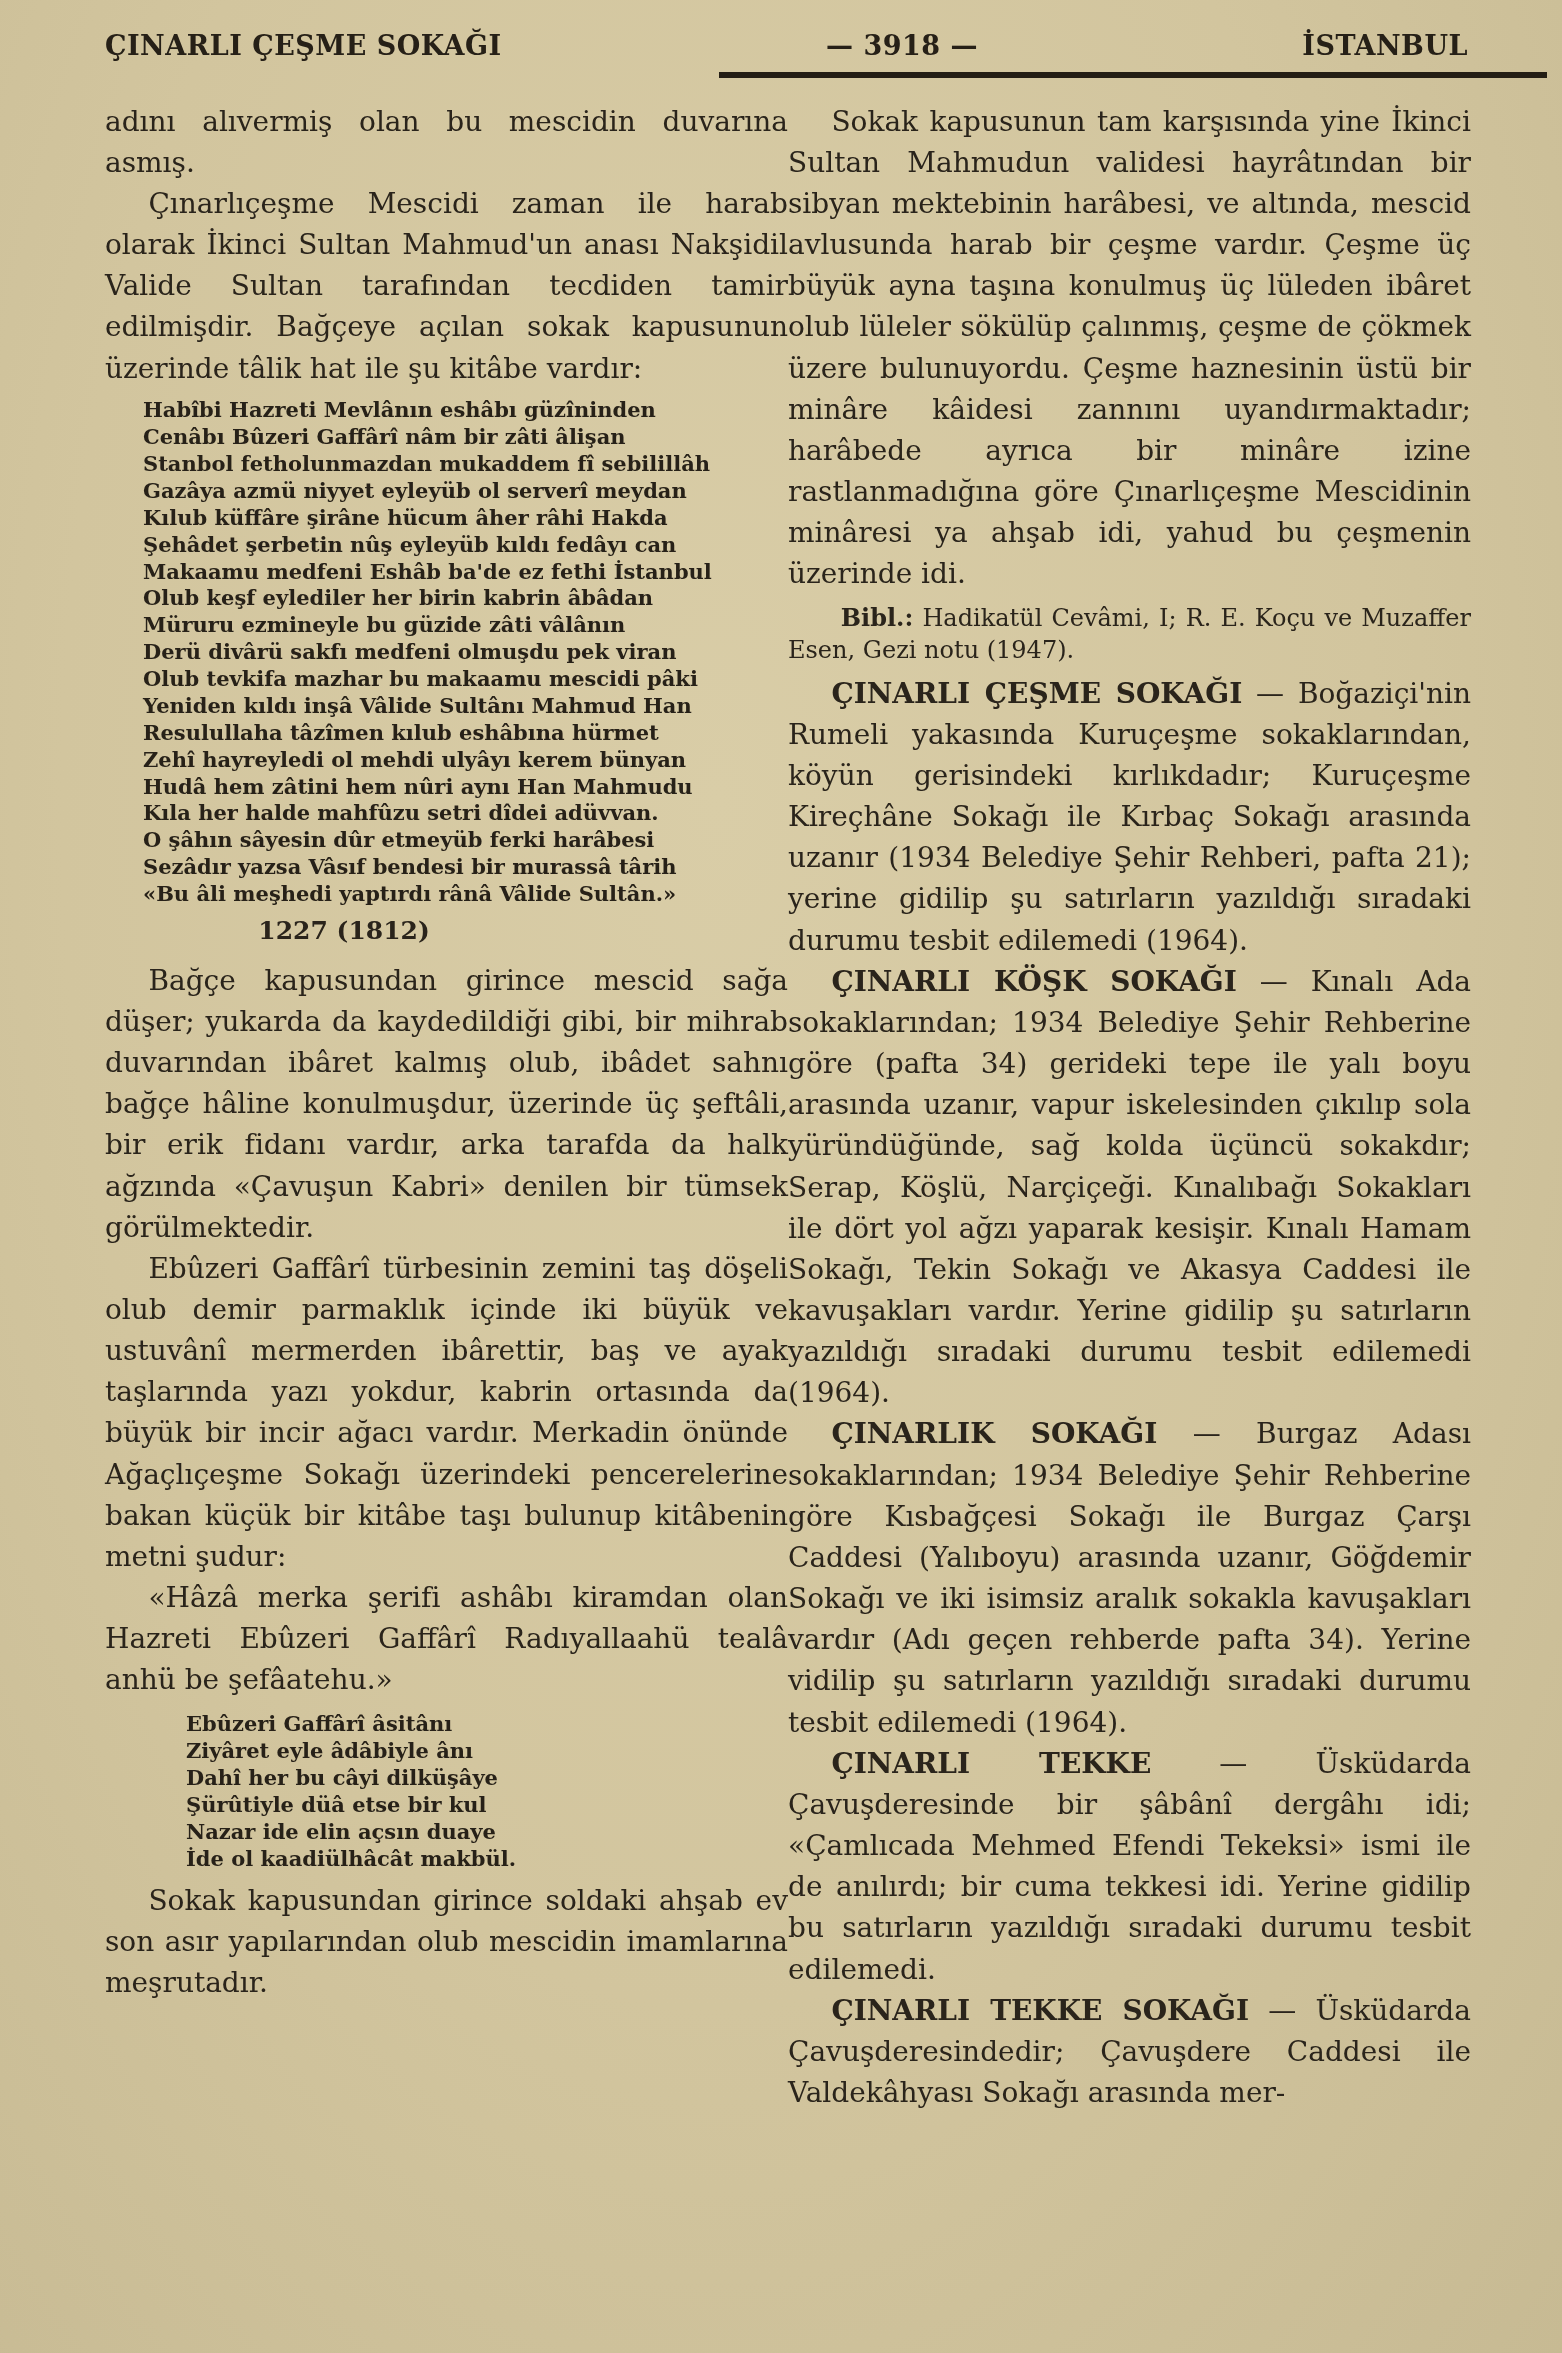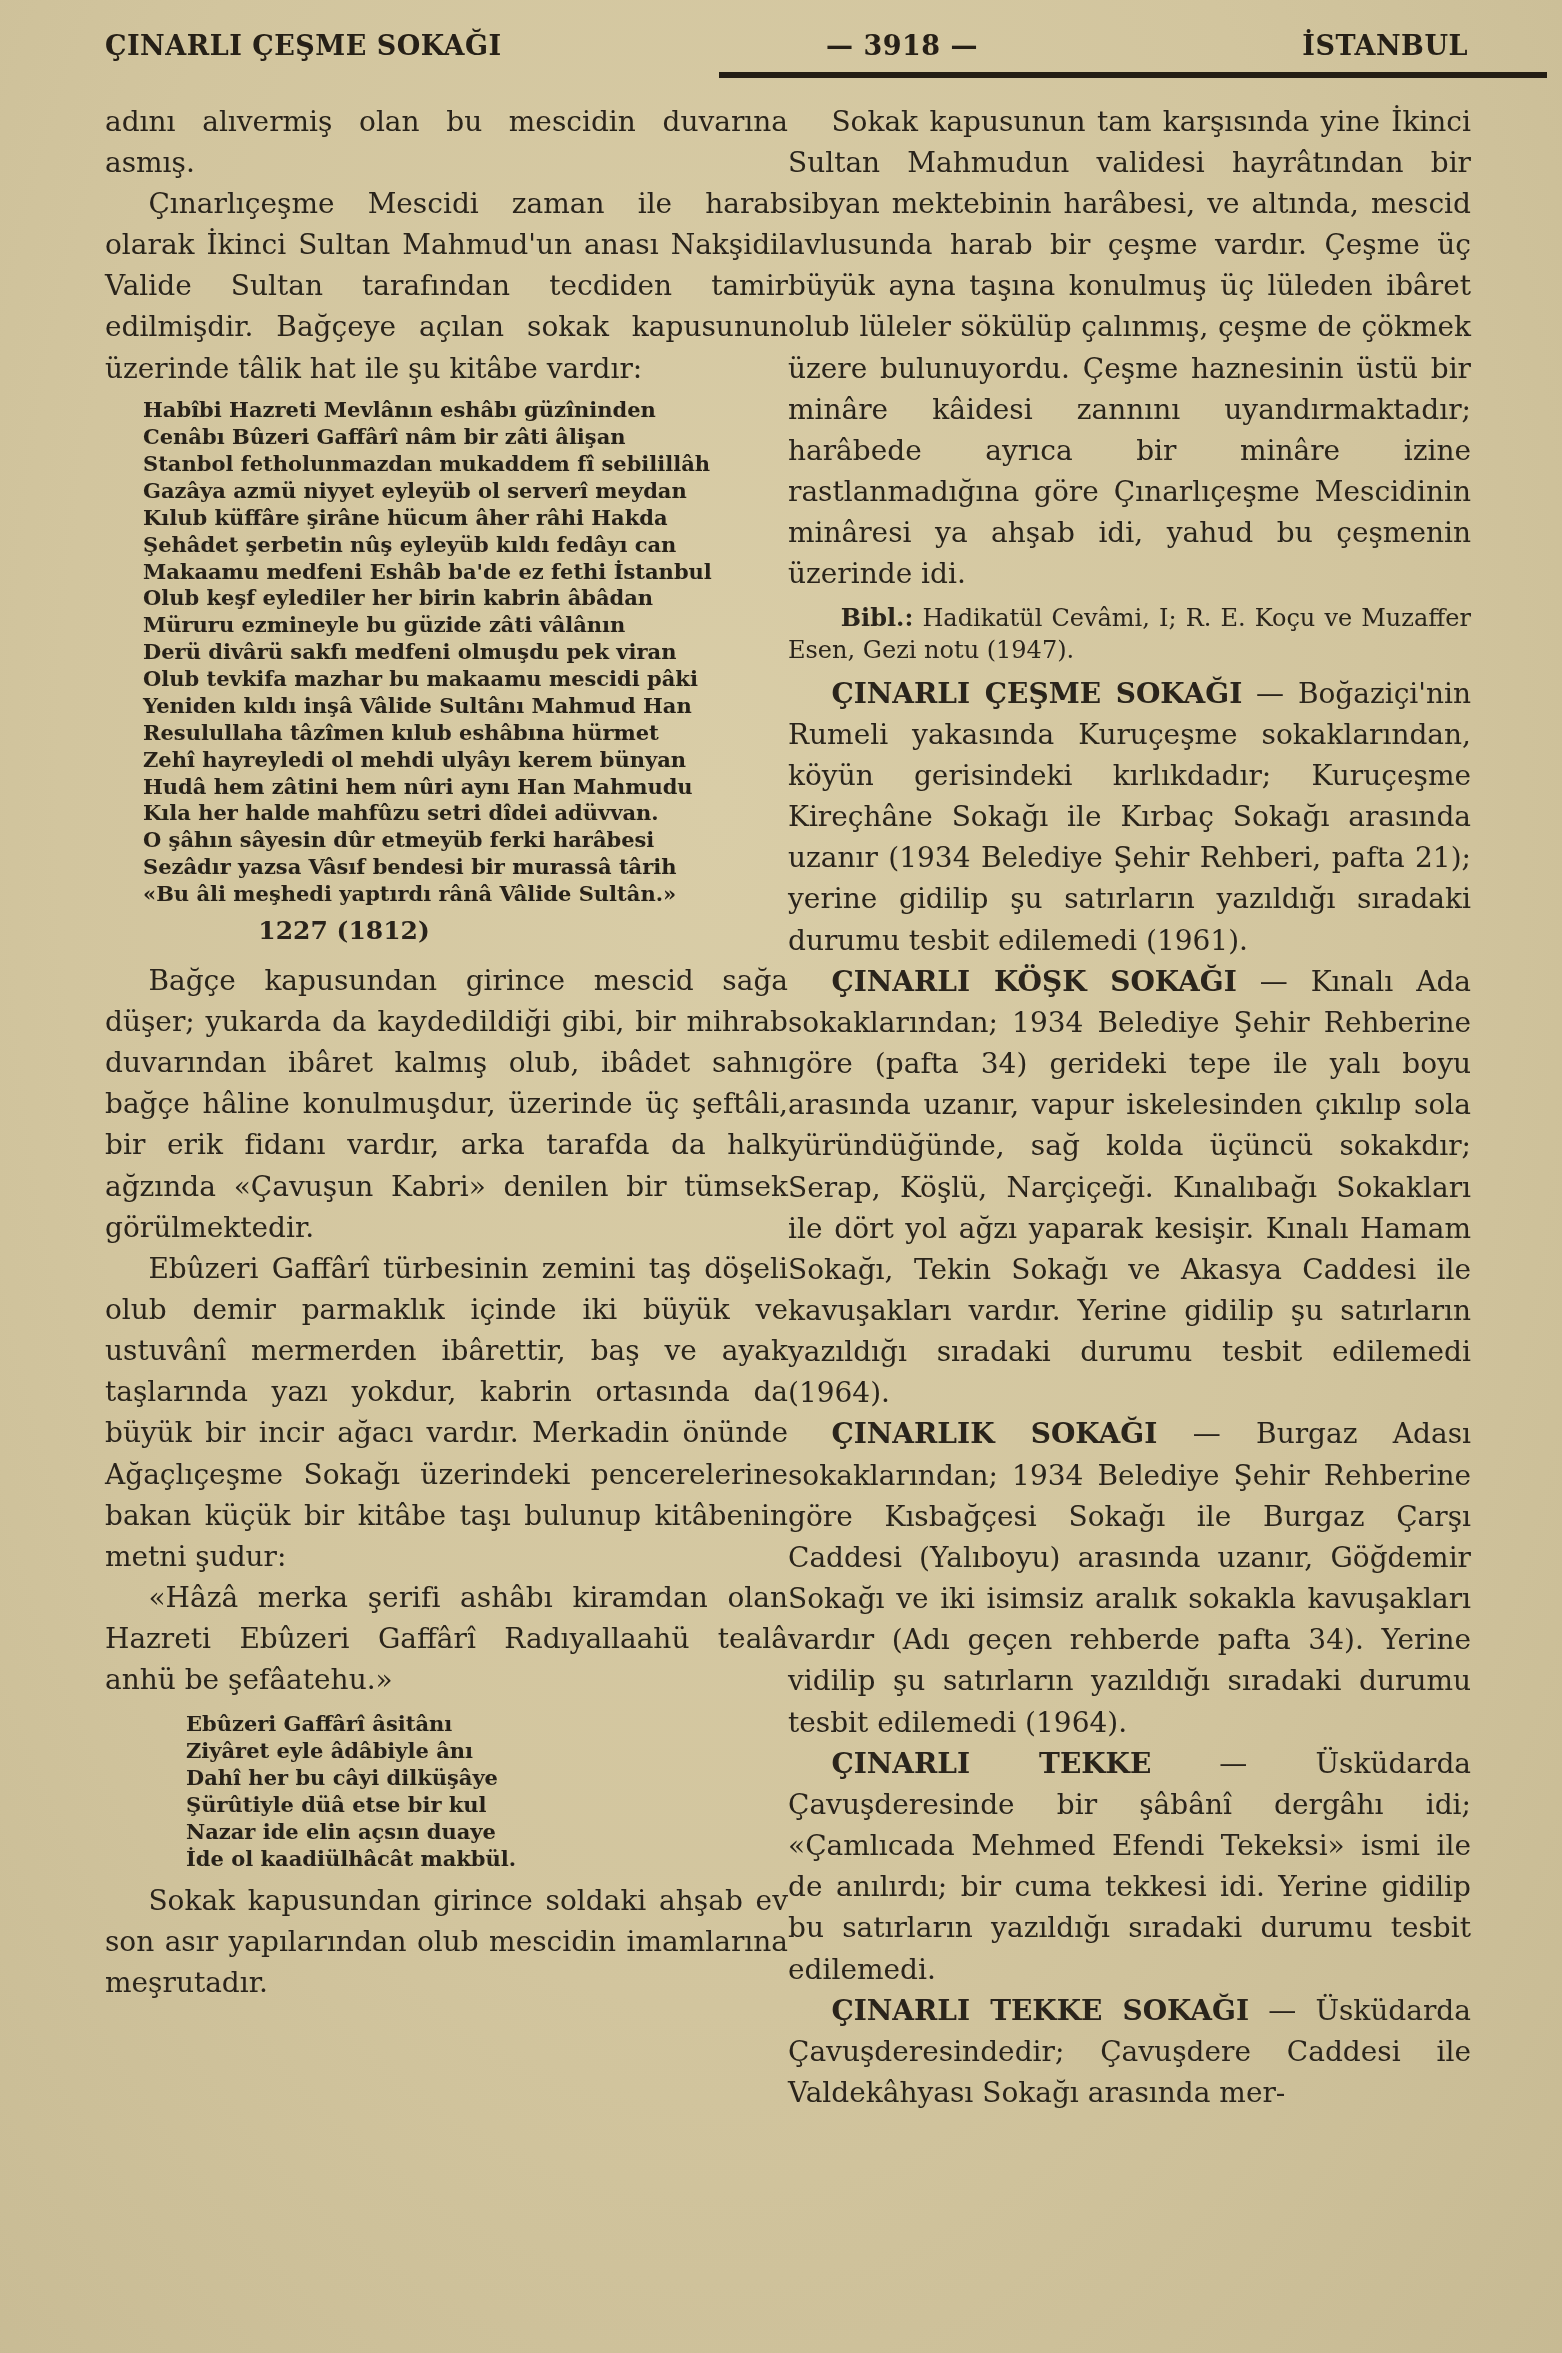--- a/index.html
+++ b/index.html
@@ -118,21 +118,21 @@
     <section class="col">
       <p>Sokak kapusunun tam karşısında yine İkinci Sultan Mahmudun validesi hayrâtından bir sibyan mektebinin harâbesi, ve altında, mescid avlusunda harab bir çeşme vardır. Çeşme üç büyük ayna taşına konulmuş üç lüleden ibâret olub lüleler sökülüp çalınmış, çeşme de çökmek üzere bulunuyordu. Çeşme haznesinin üstü bir minâre kâidesi zannını uyandırmaktadır; harâbede ayrıca bir minâre izine rastlanmadığına göre Çınarlıçeşme Mescidinin minâresi ya ahşab idi, yahud bu çeşmenin üzerinde idi.</p>
 
       <div class="bibl">
         <span class="bibl-label">Bibl.:</span>
         <span>Hadikatül Cevâmi, I; R. E. Koçu ve Muzaffer Esen, Gezi notu (1947).</span>
       </div>
 
       <p class="entry">
         <span class="entry-title">ÇINARLI ÇEŞME SOKAĞI</span>
-        <span>— Boğaziçi'nin Rumeli yakasında Kuruçeşme sokaklarından, köyün gerisindeki kırlıkdadır; Kuruçeşme Kireçhâne Sokağı ile Kırbaç Sokağı arasında uzanır (1934 Belediye Şehir Rehberi, pafta 21); yerine gidilip şu satırların yazıldığı sıradaki durumu tesbit edilemedi (1961).</span>
+        <span>— Boğaziçi'nin Rumeli yakasında Kuruçeşme sokaklarından, köyün gerisindeki kırlıkdadır; Kuruçeşme Kireçhâne Sokağı ile Kırbaç Sokağı arasında uzanır (1934 Belediye Şehir Rehberi, pafta 21); yerine gidilip şu satırların yazıldığı sıradaki durumu tesbit edilemedi (1964).</span>
       </p>
       <p class="entry">
         <span class="entry-title">ÇINARLI KÖŞK SOKAĞI</span>
         <span>— Kınalı Ada sokaklarından; 1934 Belediye Şehir Rehberine göre (pafta 34) gerideki tepe ile yalı boyu arasında uzanır, vapur iskelesinden çıkılıp sola yüründüğünde, sağ kolda üçüncü sokakdır; Serap, Köşlü, Narçiçeği. Kınalıbağı Sokakları ile dört yol ağzı yaparak kesişir. Kınalı Hamam Sokağı, Tekin Sokağı ve Akasya Caddesi ile kavuşakları vardır. Yerine gidilip şu satırların yazıldığı sıradaki durumu tesbit edilemedi (1964).</span>
       </p>
       <p class="entry">
         <span class="entry-title">ÇINARLIK SOKAĞI</span>
         <span>— Burgaz Adası sokaklarından; 1934 Belediye Şehir Rehberine göre Kısbağçesi Sokağı ile Burgaz Çarşı Caddesi (Yalıboyu) arasında uzanır, Göğdemir Sokağı ve iki isimsiz aralık sokakla kavuşakları vardır (Adı geçen rehberde pafta 34). Yerine vidilip şu satırların yazıldığı sıradaki durumu tesbit edileme­di (1964).</span>
       </p>
       <p class="entry">

